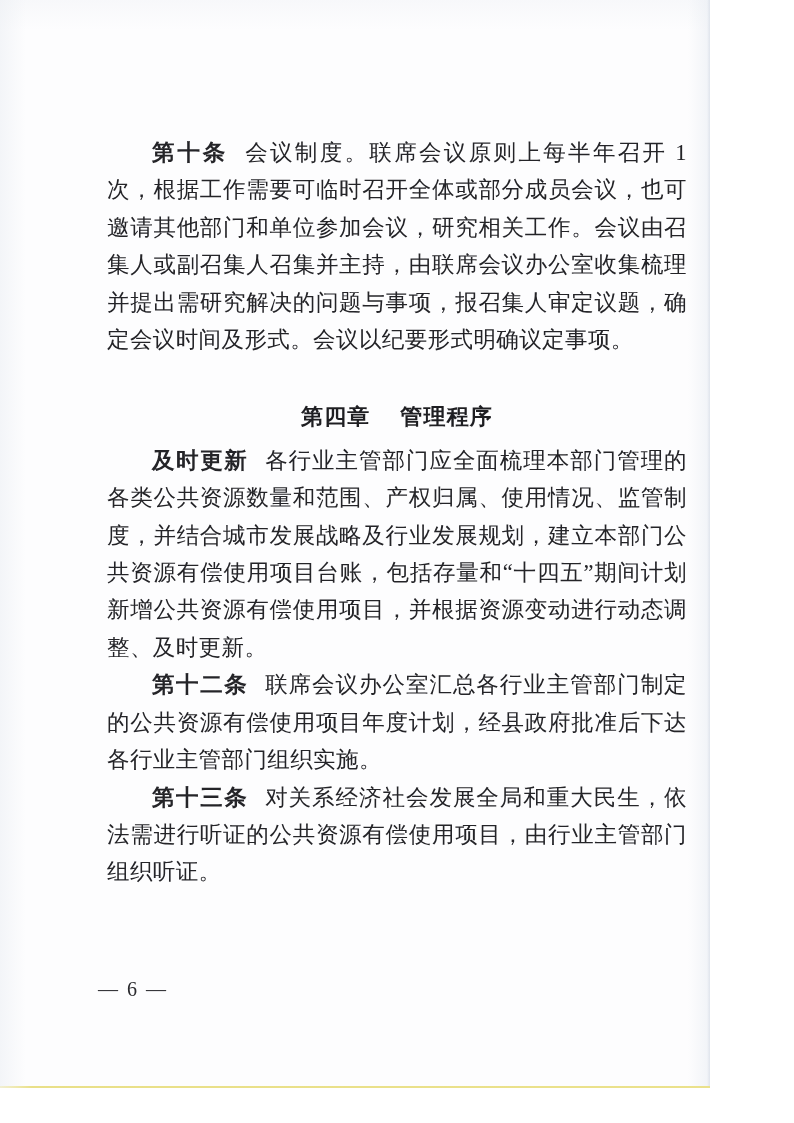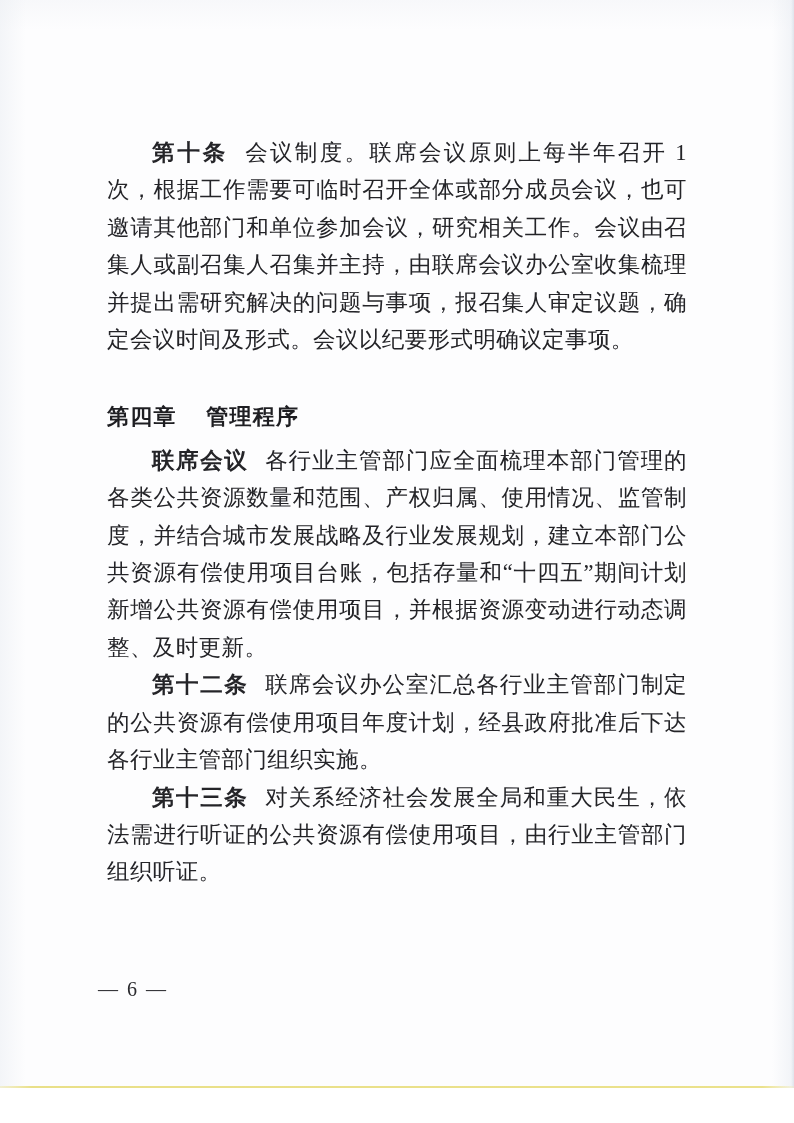--- a/index.html
+++ b/index.html
@@ -10,21 +10,21 @@
     width: 794px;
     height: 1123px;
     background: #ffffff;
     font-family: "Liberation Serif", "DejaVu Serif", serif;
     -webkit-font-smoothing: antialiased;
   }
 
   
   #page-sheet {
     position: relative;
-    width: 794px;
+    width: 710px;
     height: 1123px;
     background: #fdfdfe;
     overflow: hidden;
   }
   
   #page-sheet::before {
     content: "";
     position: absolute;
     inset: 0;
     background:
@@ -64,21 +64,21 @@
 
   .marker {
     font-weight: bold;
     letter-spacing: 1px;
     padding-right: 0.75em;
   }
 
   .chapter {
     margin: 0;
     text-indent: 0;
-    text-align: left;
+    text-align: center;
     font-family: "DejaVu Sans", "Liberation Sans", sans-serif;
     font-weight: bold;
     font-size: 22px;
     line-height: 37.4px;
     letter-spacing: 1.2px;
     color: #1e1e22;
   }
   .chapter .gap { display: inline-block; width: 1.35em; }
 
   .spacer-before-chapter { height: 40px; }
@@ -128,21 +128,21 @@
 
     <p class="para"><span class="marker">第十条</span><span>会议制度。联席会议原则上每半年召开 1 次，根据工作需要可临时召开全体或部分成员会议，也可邀请其他部门和单位参加会议，研究相关工作。会议由召集人或副召集人召集并主持，由联席会议办公室收集梳理并提出需研究解决的问题与事项，报召集人审定议题，确定会议时间及形式。会议以纪要形式明确议定事项。</span></p>
 
 
     <div class="spacer-before-chapter"></div>
 
     <p class="chapter"><span>第四章</span><span class="gap"></span><span>管理程序</span></p>
 
     <div class="spacer-after-chapter"></div>
 
-    <p class="para"><span class="marker">联席会议</span><span>各行业主管部门应全面梳理本部门管理的各类公共资源数量和范围、产权归属、使用情况、监管制度，并结合城市发展战略及行业发展规划，建立本部门公共资源有偿使用项目台账，包括存量和“十四五”期间计划新增公共资源有偿使用项目，并根据资源变动进行动态调整、及时更新。</span></p>
+    <p class="para"><span class="marker">及时更新</span><span>各行业主管部门应全面梳理本部门管理的各类公共资源数量和范围、产权归属、使用情况、监管制度，并结合城市发展战略及行业发展规划，建立本部门公共资源有偿使用项目台账，包括存量和“十四五”期间计划新增公共资源有偿使用项目，并根据资源变动进行动态调整、及时更新。</span></p>
 
     <p class="para"><span class="marker">第十二条</span><span>联席会议办公室汇总各行业主管部门制定的公共资源有偿使用项目年度计划，经县政府批准后下达各行业主管部门组织实施。</span></p>
 
 
     <p class="para"><span class="marker">第十三条</span><span>对关系经济社会发展全局和重大民生，依法需进行听证的公共资源有偿使用项目，由行业主管部门组织听证。</span></p>
 
   </div>
 
   <div id="page-footer">— 6 —</div>
 

